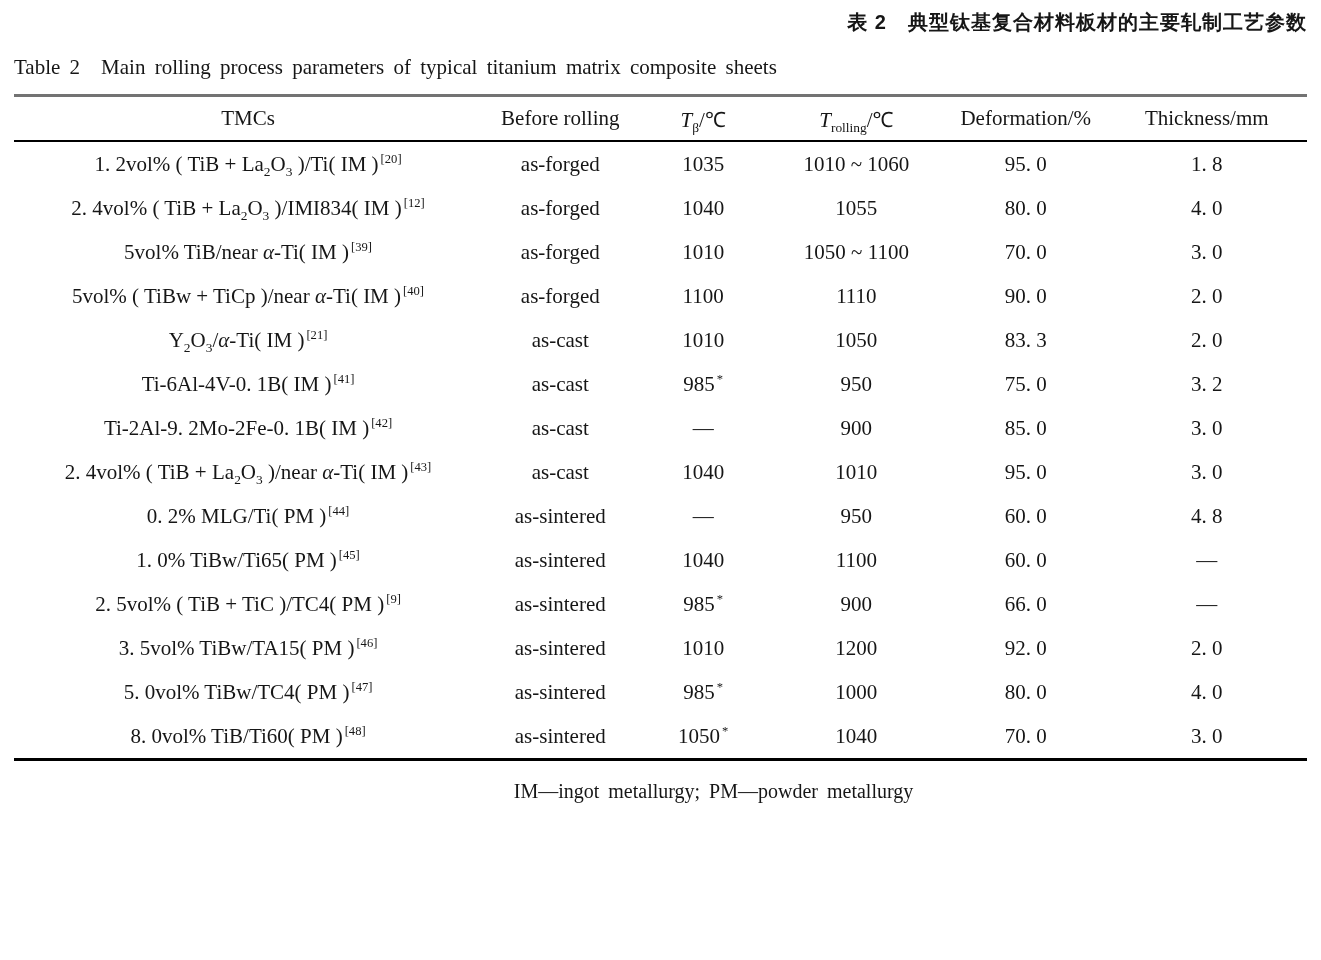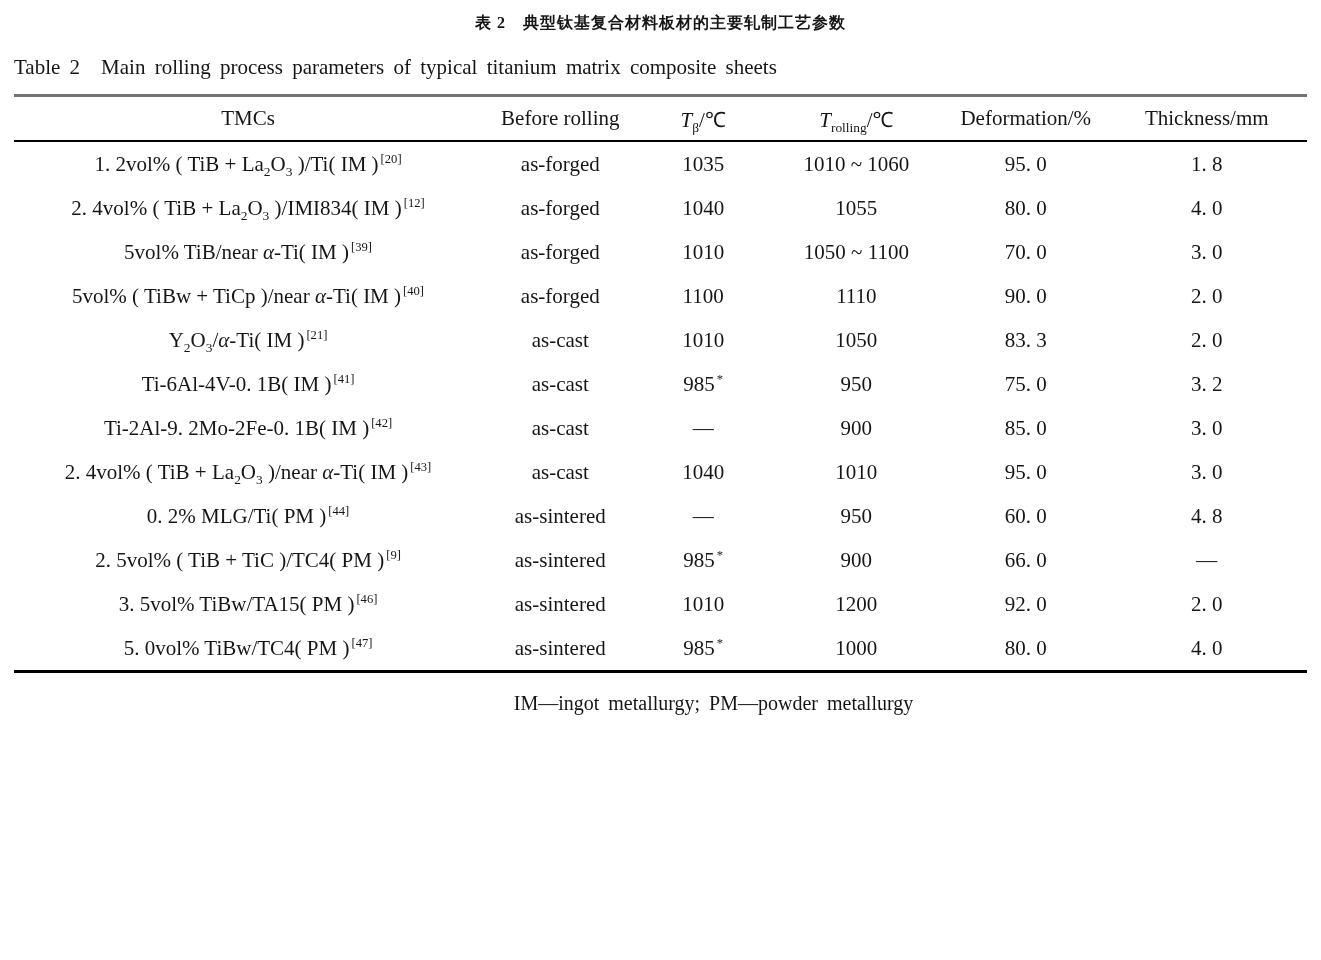--- a/index.html
+++ b/index.html
@@ -11,24 +11,24 @@
   body {
     width: 1321px;
     height: 960px;
     overflow: hidden;
     font-family: "Liberation Serif", serif;
   }
   .page {
     padding: 6px 14px 0 14px;
   }
   .title-cn {
-    text-align: center;
-    font-family: Liberation Serif, serif;
+    text-align: right;
+    font-family: Liberation Sans, sans-serif;
     font-weight: bold;
-    font-size: 16px;
+    font-size: 20px;
     line-height: 33px;
     letter-spacing: 1px;
   }
   .title-en {
     font-size: 21px;
     line-height: 27px;
     margin-top: 15px;
     word-spacing: 4px;
   }
   table.params {
@@ -182,20 +182,28 @@
         </tr>
         <tr>
           <td>0. 2% MLG/Ti( PM )<sup>[44]</sup></td>
           <td>as-sintered</td>
           <td>—</td>
           <td>950</td>
           <td>60. 0</td>
           <td>4. 8</td>
         </tr>
         <tr>
+          <td>1. 0% TiBw/Ti65( PM )<sup>[45]</sup></td>
+          <td>as-sintered</td>
+          <td>1040</td>
+          <td>1100</td>
+          <td>60. 0</td>
+          <td>—</td>
+        </tr>
+        <tr>
           <td>2. 5vol% ( TiB + TiC )/TC4( PM )<sup>[9]</sup></td>
           <td>as-sintered</td>
           <td>985<sup>*</sup></td>
           <td>900</td>
           <td>66. 0</td>
           <td>—</td>
         </tr>
         <tr>
           <td>3. 5vol% TiBw/TA15( PM )<sup>[46]</sup></td>
           <td>as-sintered</td>
@@ -205,20 +213,28 @@
           <td>2. 0</td>
         </tr>
         <tr>
           <td>5. 0vol% TiBw/TC4( PM )<sup>[47]</sup></td>
           <td>as-sintered</td>
           <td>985<sup>*</sup></td>
           <td>1000</td>
           <td>80. 0</td>
           <td>4. 0</td>
         </tr>
+        <tr>
+          <td>8. 0vol% TiB/Ti60( PM )<sup>[48]</sup></td>
+          <td>as-sintered</td>
+          <td>1050<sup>*</sup></td>
+          <td>1040</td>
+          <td>70. 0</td>
+          <td>3. 0</td>
+        </tr>
       </tbody>
   </table>
 
   <div class="note">
     <div class="note-line2">IM—ingot metallurgy; PM—powder metallurgy</div>
   </div>
 
 </div>
 
 </body></html>

